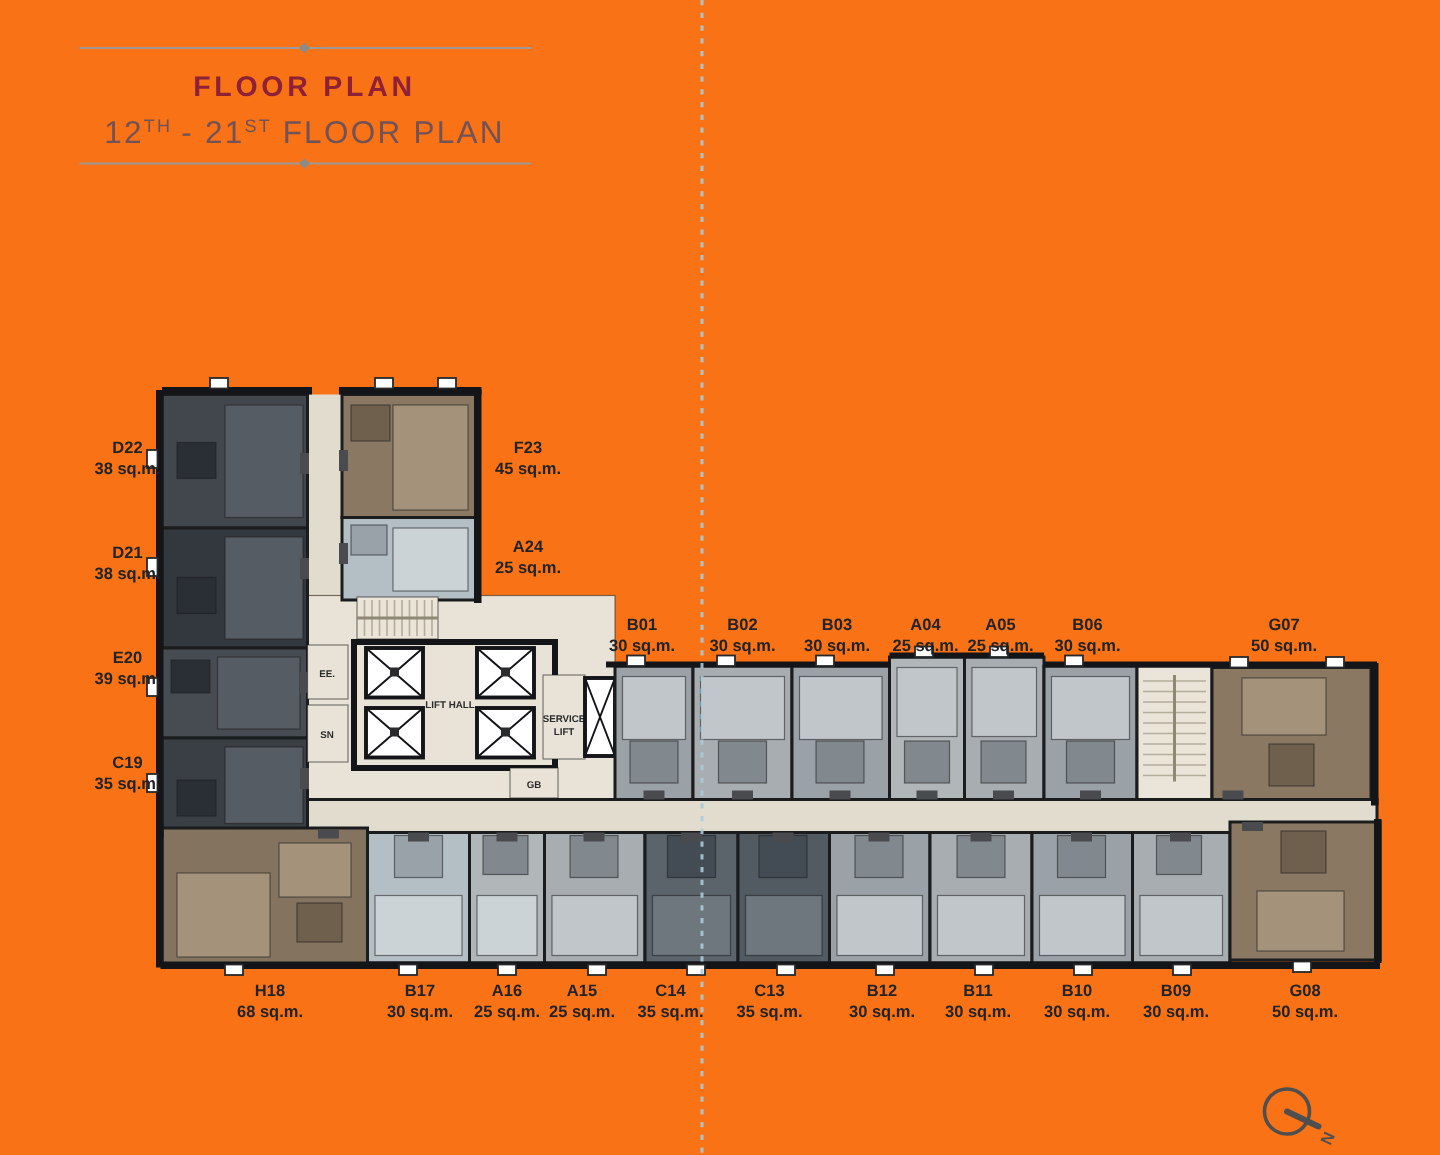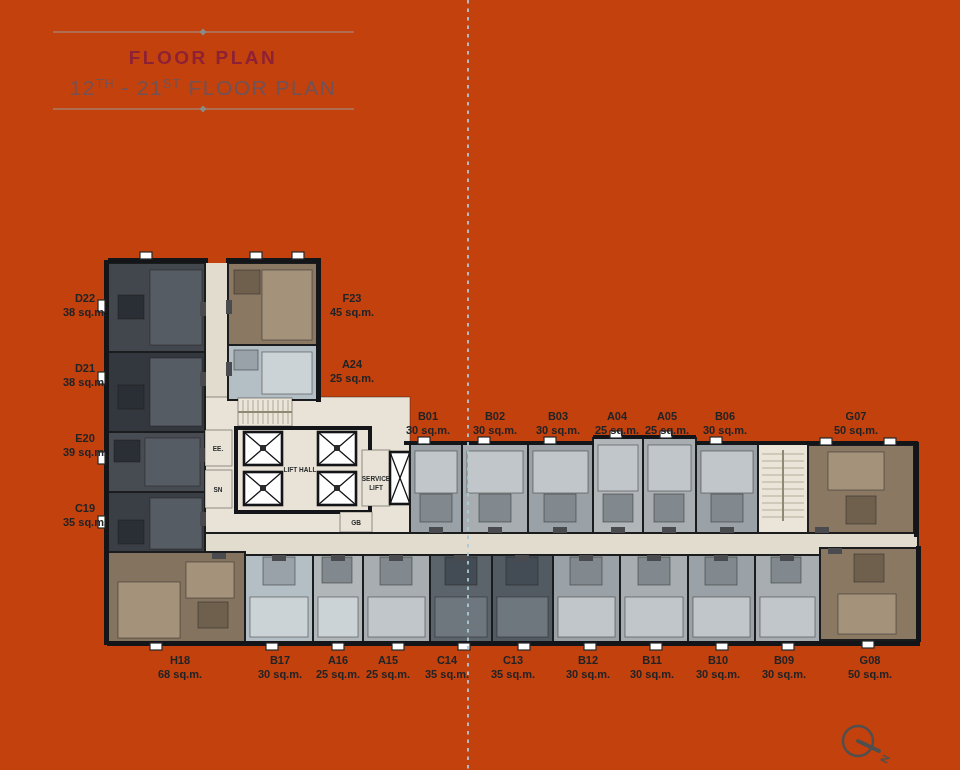--- a/index.html
+++ b/index.html
@@ -21,21 +21,21 @@
   .shaft { fill:#ffffff; stroke:#141518; stroke-width:2.6; }
   .xl { stroke:#141518; stroke-width:1.3; }
   .tread { stroke:#b4ad9c; stroke-width:1.1; }
   .wallbar { fill:#141518; }
   .acbox { fill:#ffffff; stroke:#26272a; stroke-width:1.2; }
   .compassline { fill:none; }
 </style>
 </head>
 <body>
 
-<div id="stage" style="background: #c2410c;">
+<div id="stage" style="background: #f97316;">
 <svg width="960" height="770" viewBox="0 0 960 770" xmlns="http://www.w3.org/2000/svg">
 
   <g>
     <line x1="53" y1="32" x2="354" y2="32" stroke-width="1.2" stroke="#9b9a98"></line>
     <rect x="200.5" y="29.5" width="5" height="5" transform="rotate(45 203 32)" fill="#8a8a88"></rect>
     <text class="t-heading" x="203" y="64" fill="#8e2136">FLOOR PLAN</text>
     <text class="t-sub" x="203" y="95" fill="#705257"><tspan>12</tspan><tspan class="t-sup" dy="-7">TH</tspan><tspan dy="7" dx="6">- 21</tspan><tspan class="t-sup" dy="-7">ST</tspan><tspan dy="7" dx="7">FLOOR PLAN</tspan></text>
     <line x1="53" y1="109" x2="354" y2="109" stroke-width="1.2" stroke="#9b9a98"></line>
     <rect x="200.5" y="106.5" width="5" height="5" transform="rotate(45 203 109)" fill="#8a8a88"></rect>
   </g>

